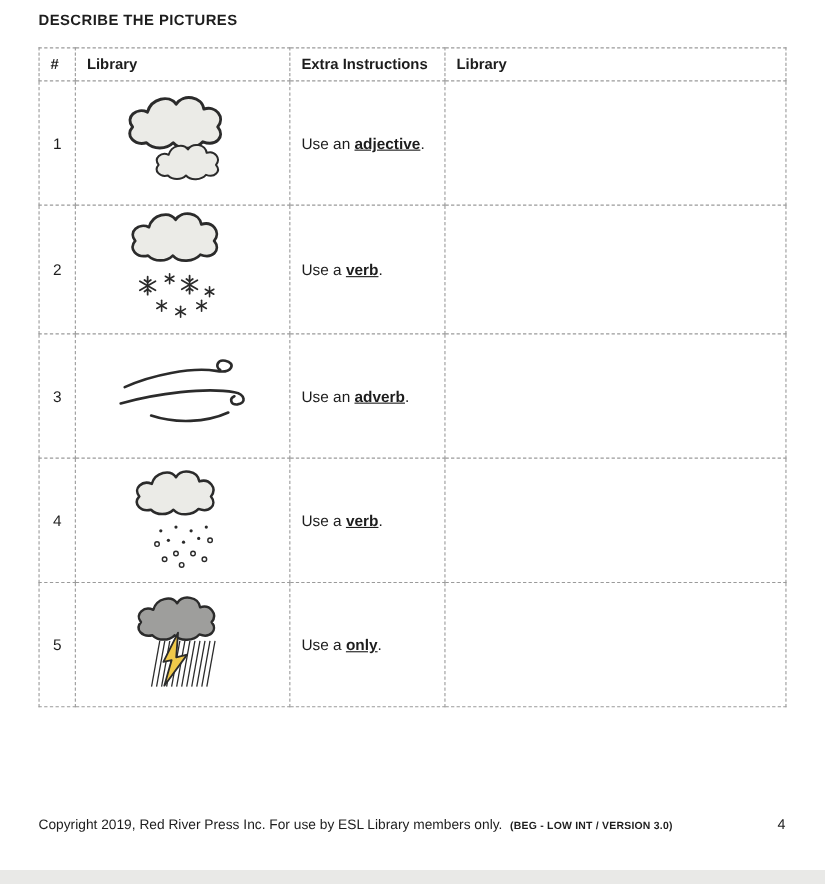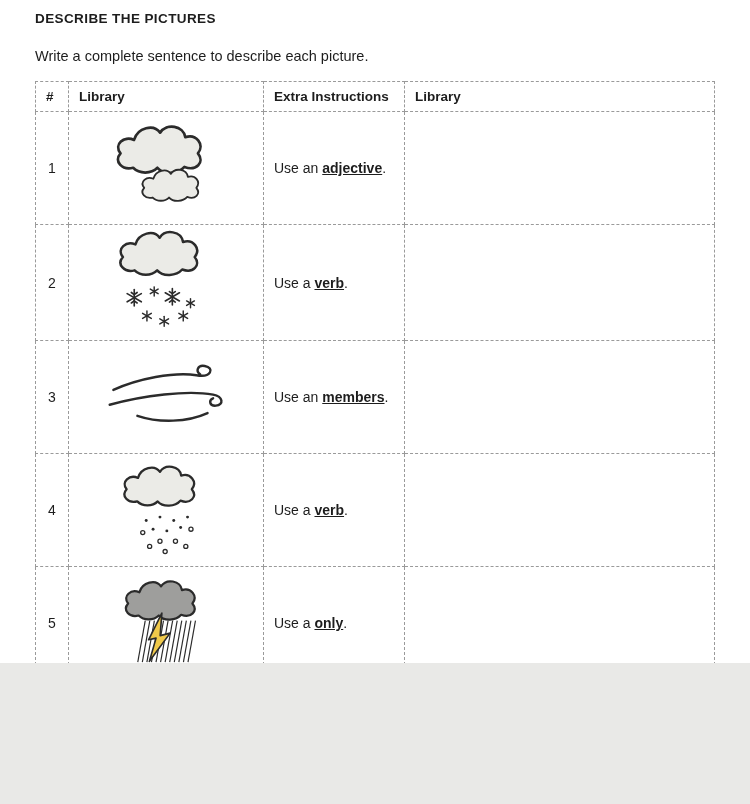--- a/index.html
+++ b/index.html
@@ -3,21 +3,21 @@
 <meta charset="utf-8">
 <style>
   * { box-sizing: border-box; margin: 0; padding: 0; }
   html, body {
     font-family: "Liberation Sans", sans-serif;
     background: #e9e9e7;
   }
   .page {
     position: relative;
     width: 750px;
-    height: 663px;
+    height: 791px;
     background: #ffffff;
     color: #1d1d1d;
     overflow: hidden;
   }
   .title {
     margin: 11px 0 0 35px;
     font-size: 13.5px;
     font-weight: bold;
     letter-spacing: 0.4px;
   }
@@ -81,21 +81,20 @@
 
 <svg width="0" height="0" style="position:absolute" aria-hidden="true">
   <defs>
     <path id="cloud-shape" d="M 20 52 C 8 55, -2 45, 6 36 C -2 26, 10 16, 21 21 C 25 7, 43 3, 50 13 C 57 2, 76 5, 78 18 C 90 14, 100 26, 92 36 C 100 46, 90 56, 77 51 C 70 59, 54 60, 47 52 C 40 59, 27 59, 20 52 Z"></path>
   </defs>
 </svg>
 
 <div class="page">
 
   <h1 class="title">DESCRIBE THE PICTURES</h1>
-  <p class="instructions">Write a complete sentence to describe each picture.</p>
 
   <table class="worksheet">
     <thead>
       <tr>
         <th class="col-num">#</th>
         <th class="col-pic">Library</th>
         <th class="col-extra">Extra Instructions</th>
         <th class="col-sentence">Library</th>
       </tr>
     </thead>
@@ -178,21 +177,21 @@
             <svg width="120" height="63" viewBox="0 0 130 68">
               <g fill="none" stroke="#2b2b2b" stroke-width="2.6" stroke-linecap="round">
                 <path d="M 8 28 C 34 16 74 8 98 12 C 114 15 118 4 107 2 C 99 0.5 97 8 102 11"></path>
                 <path d="M 4 44 C 40 34 88 28 116 33 C 127 35 128 44 119 45 C 112 45.5 111 39 116 37"></path>
                 <path d="M 34 56 C 58 64 88 63 110 53"></path>
               </g>
             </svg>
           </span>
         </td>
         <td class="col-extra">
-          <span>Use an </span><b>members</b><span>.</span>
+          <span>Use an </span><b>adverb</b><span>.</span>
         </td>
         <td class="col-sentence"></td>
       </tr>
 
       <tr>
         <td class="col-num">4</td>
         <td class="col-pic">
           <span class="icon">
             <svg width="112" height="93" viewBox="0 0 130 108">
               <g fill="#ebebe7" stroke="#2b2b2b" stroke-width="3" stroke-linejoin="round">
@@ -253,15 +252,20 @@
         </td>
         <td class="col-extra">
           <span>Use a </span><b>only</b><span>.</span>
         </td>
         <td class="col-sentence"></td>
       </tr>
 
     </tbody>
   </table>
 
+  <div class="footer">
+    <span class="copy">Copyright 2019, Red River Press Inc. For use by ESL Library members only.</span>
+    <span class="edition">(BEG - LOW INT / VERSION 3.0)</span>
+    <span class="pagenum">4</span>
+  </div>
 
 </div>
 <div class="bottom-strip"></div>
 
 </body></html>

